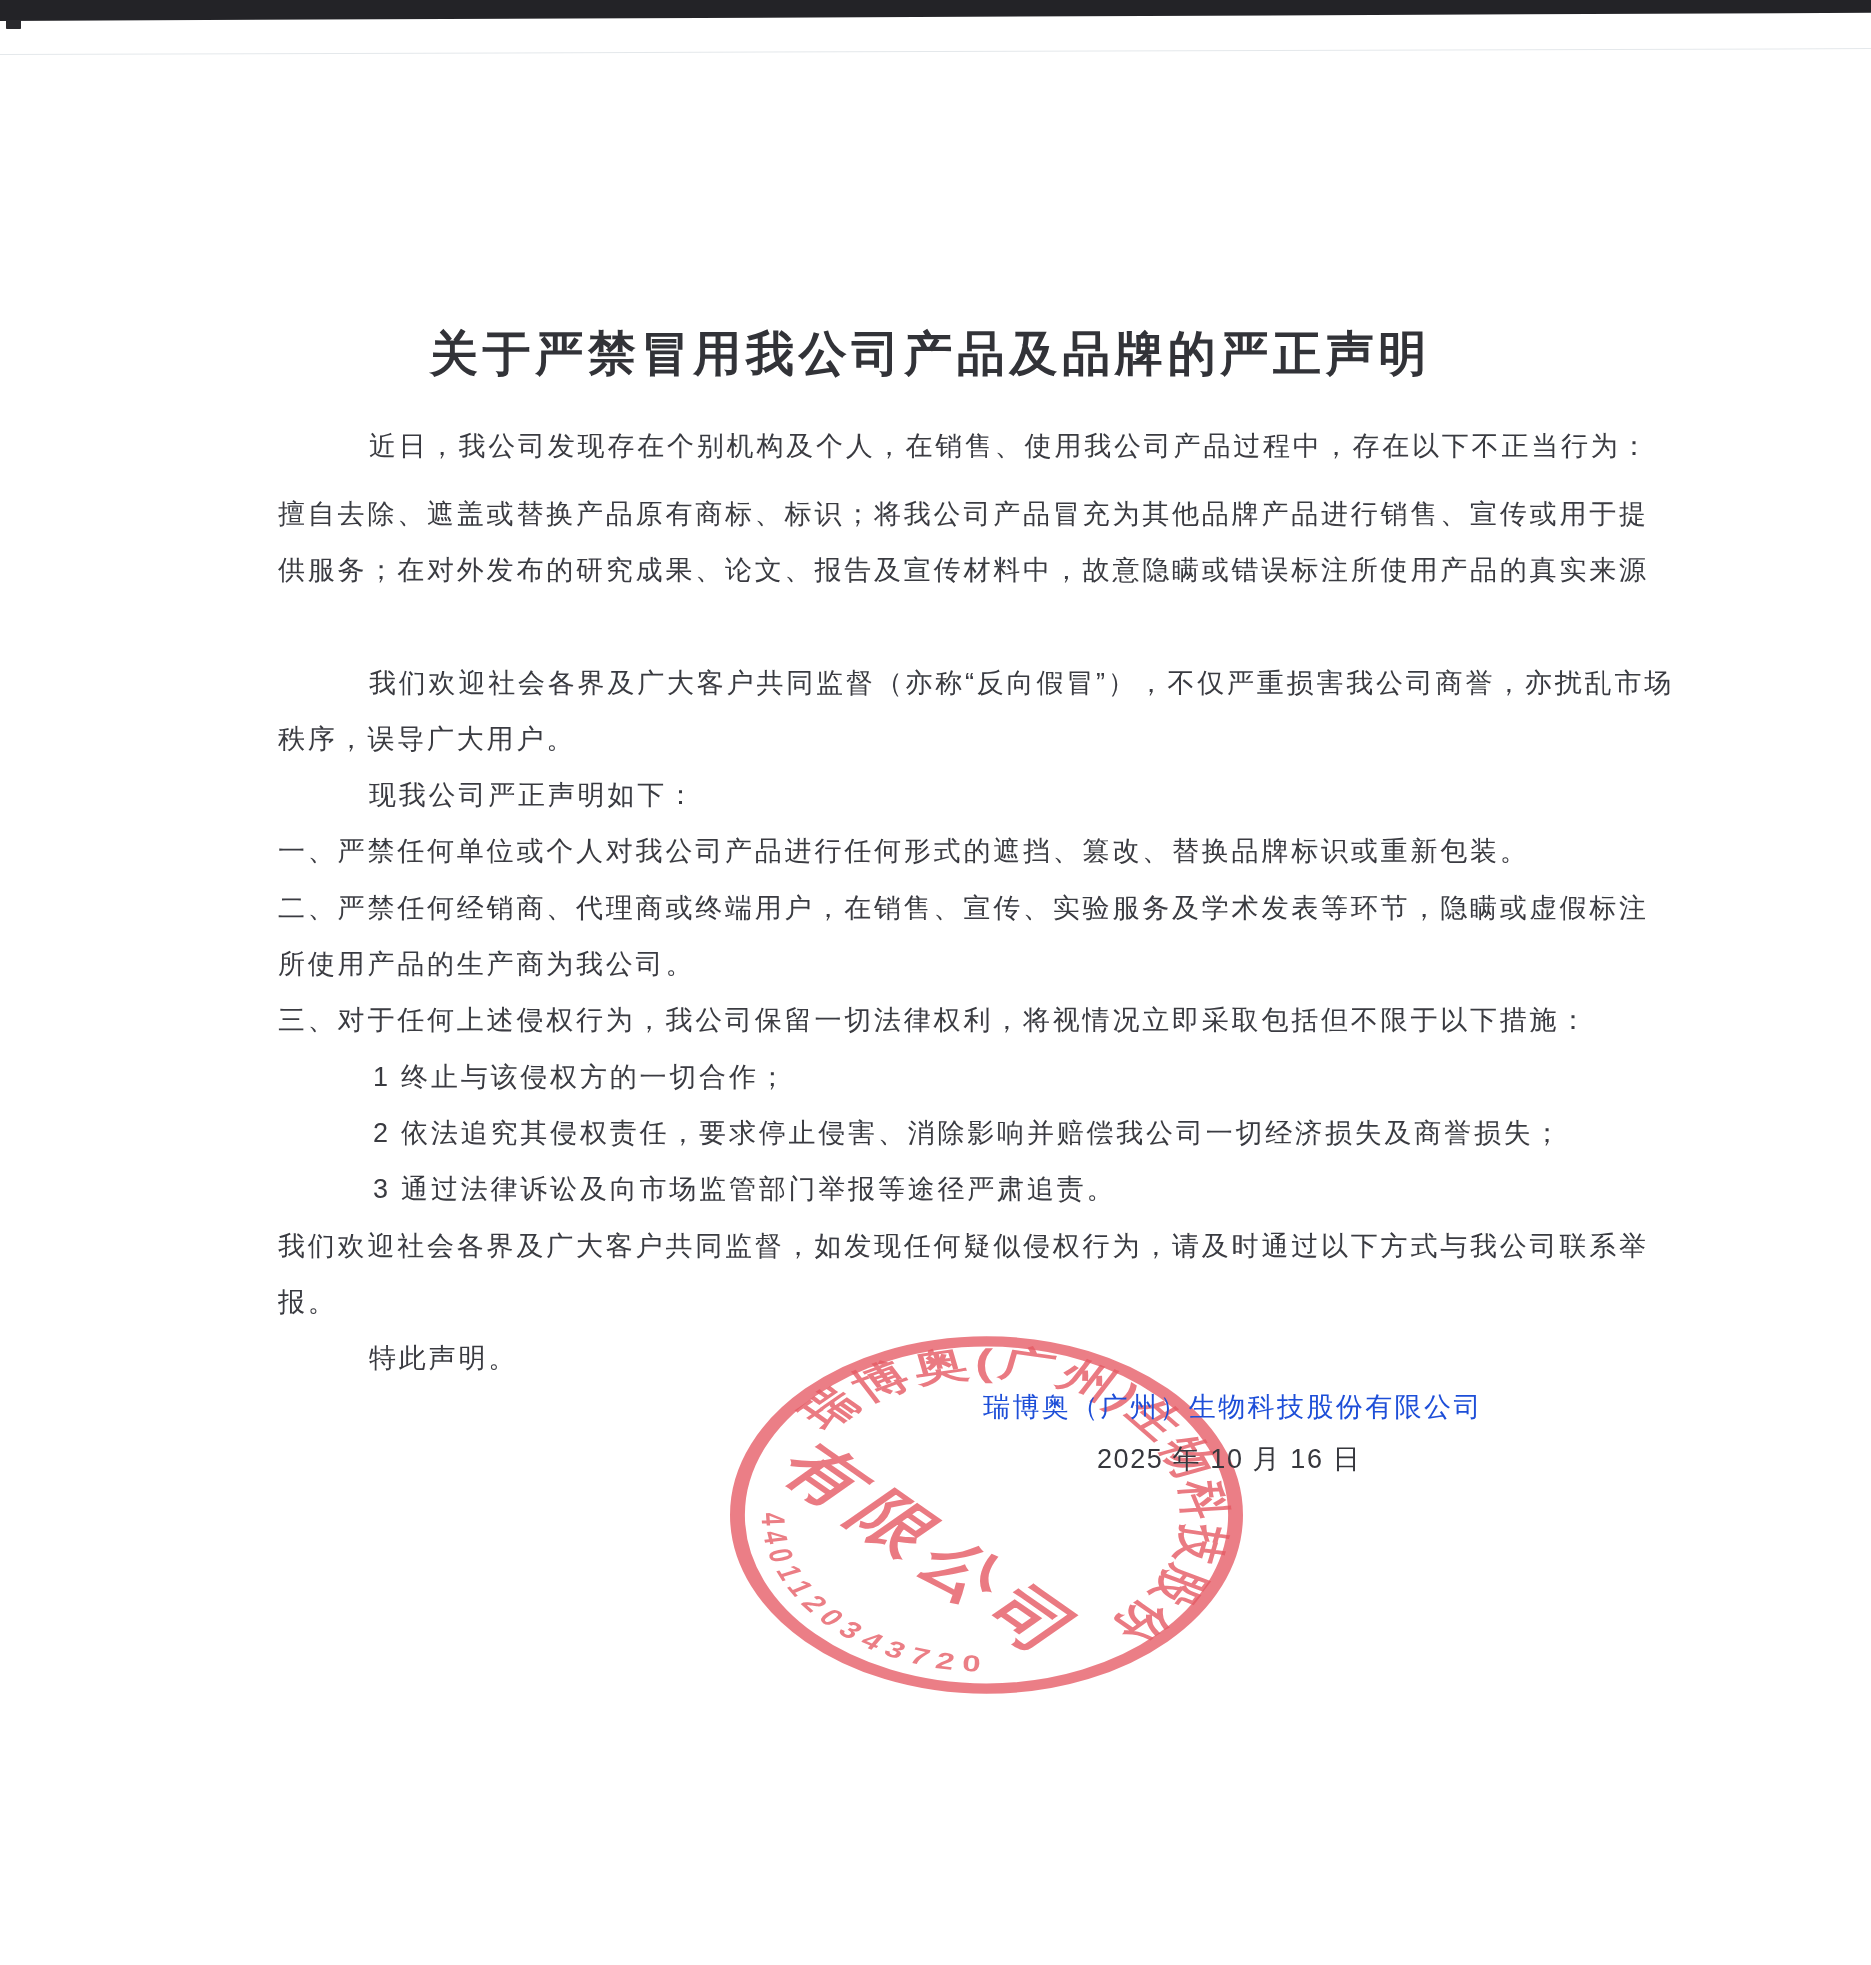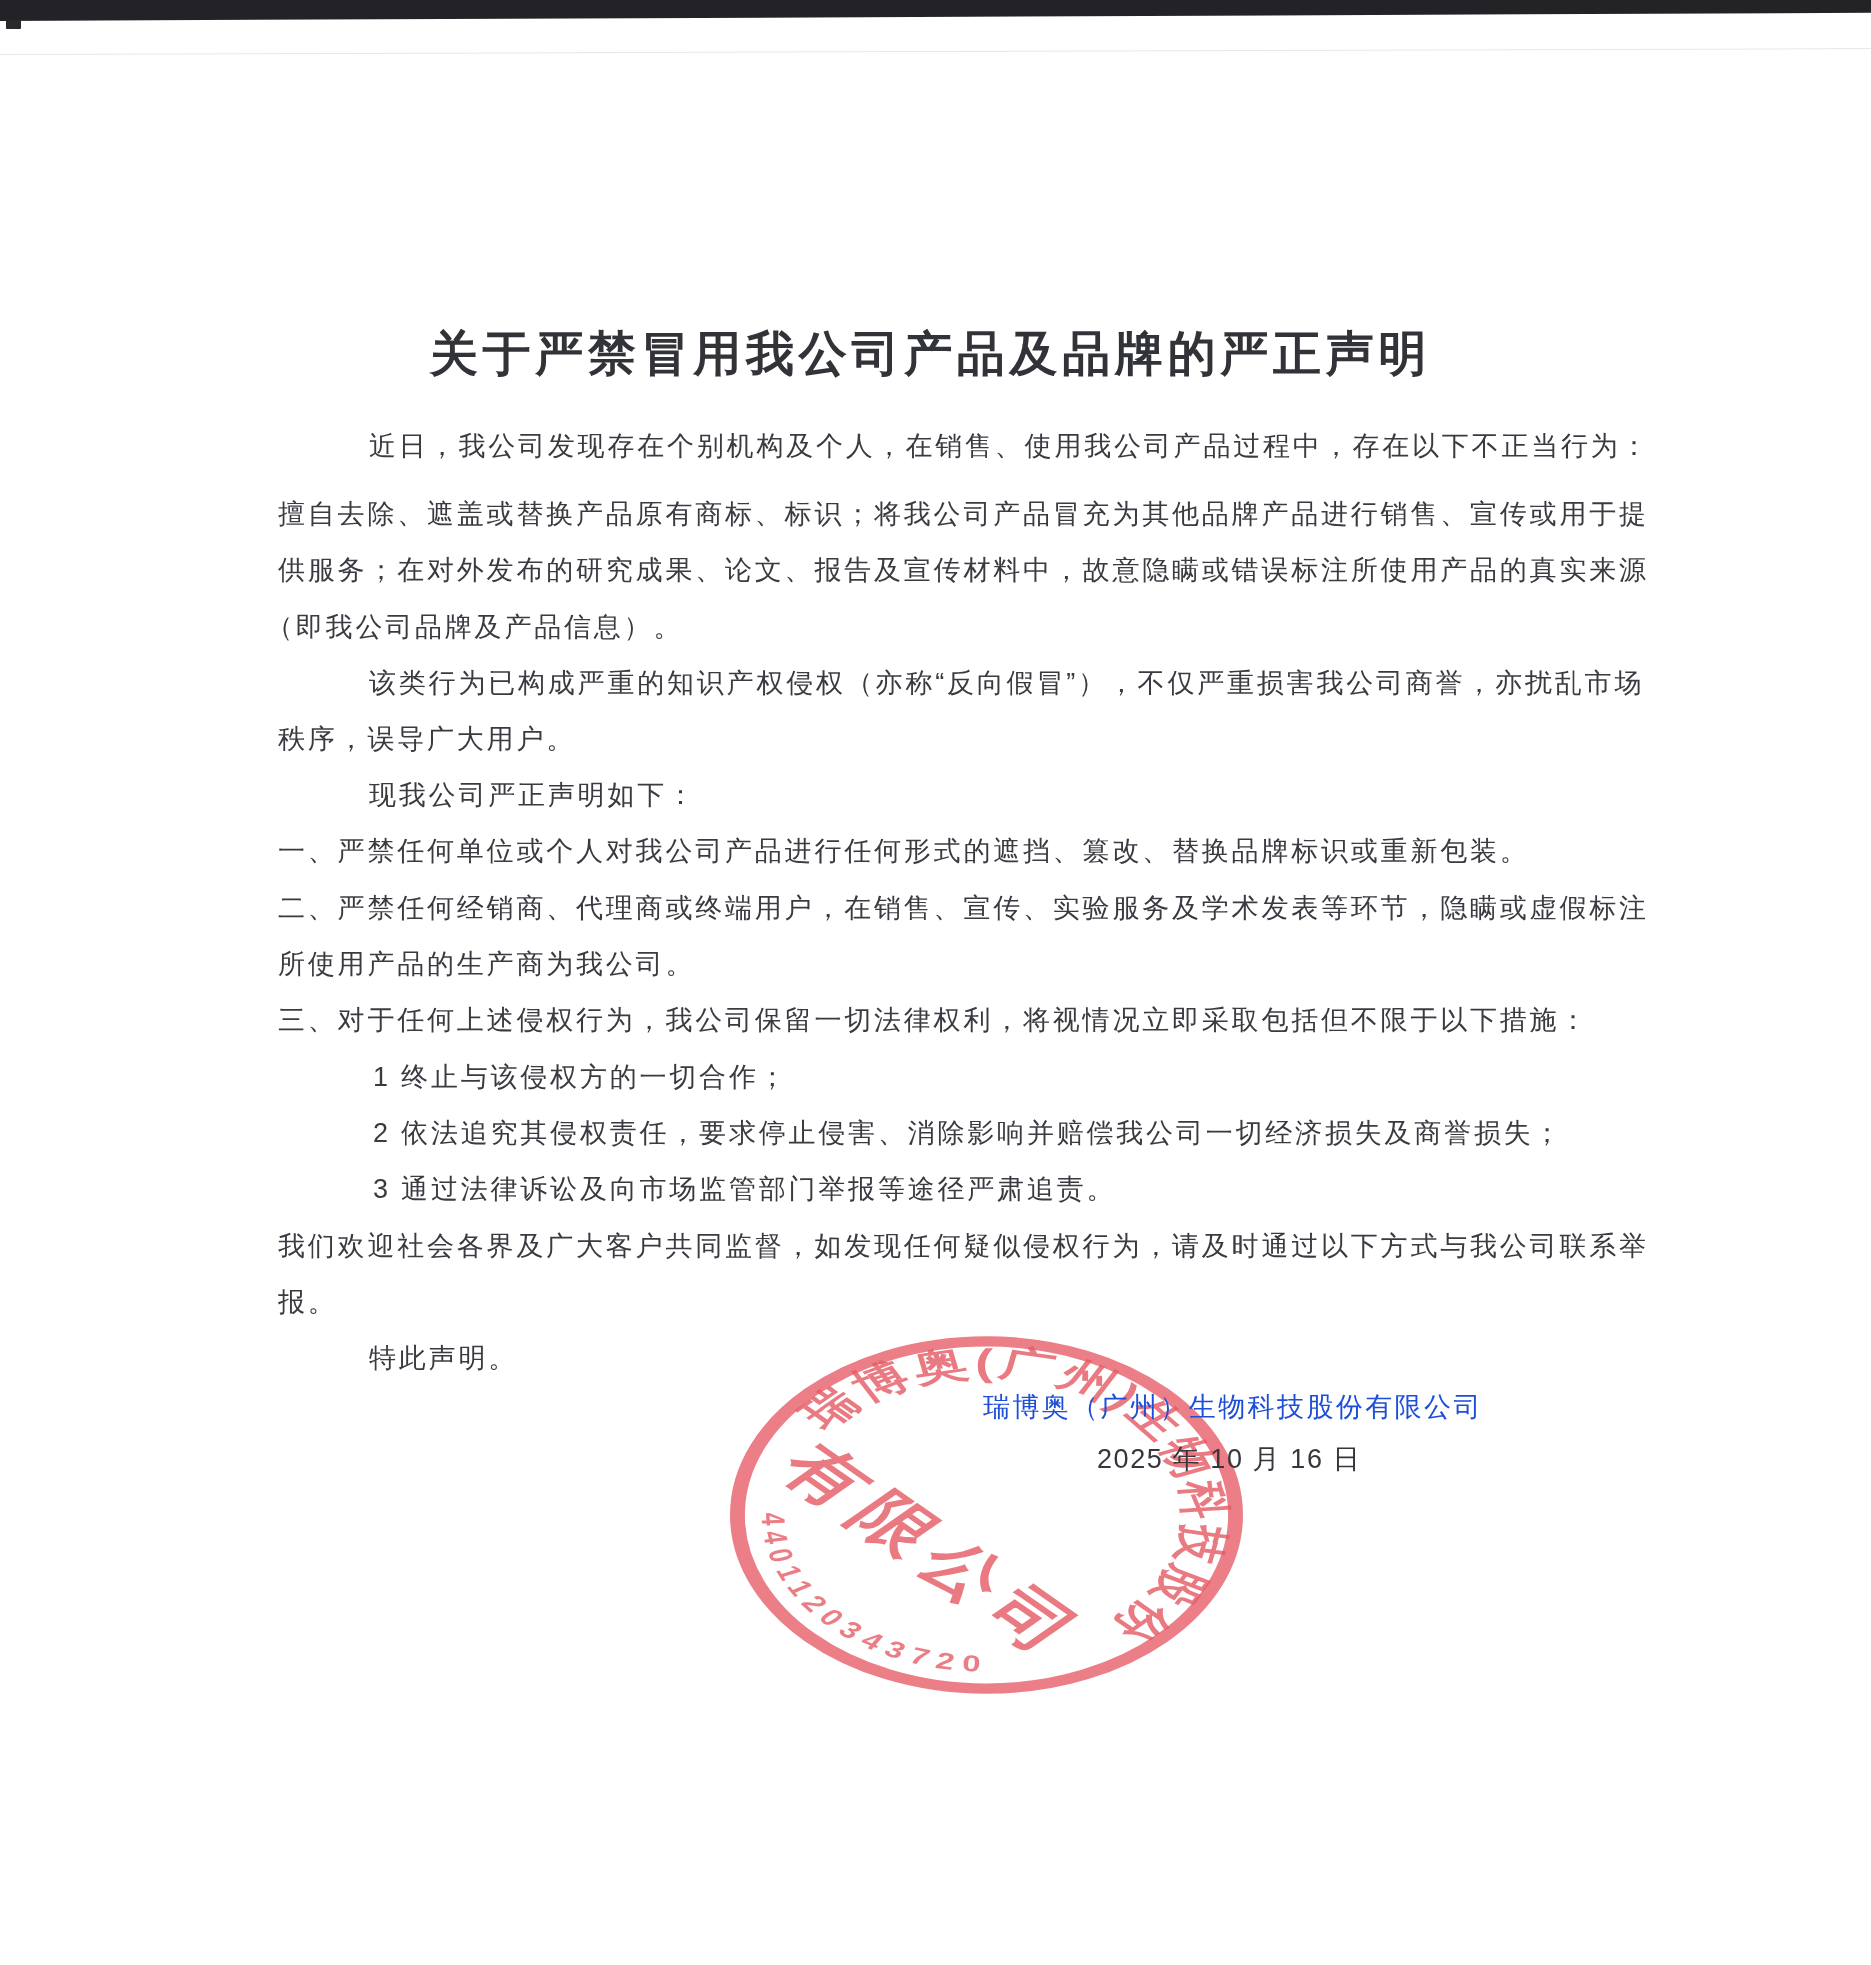--- a/index.html
+++ b/index.html
@@ -131,22 +131,21 @@
   <div class="scan-band"></div>
   <div class="scan-nub"></div>
   <div class="paper-edge"></div>
 
   <h1 class="title">关于严禁冒用我公司产品及品牌的严正声明</h1>
 
   <div class="body-host">
       <div class="bline just" style="left: 369px; top: 418px; width: 1262px;">近日，我公司发现存在个别机构及个人，在销售、使用我公司产品过程中，存在以下不正当行为：</div>
       <div class="bline just" style="left: 278px; top: 542px; width: 1353px;">供服务；在对外发布的研究成果、论文、报告及宣传材料中，故意隐瞒或错误标注所使用产品的真实来源</div>
       <div class="bline just" style="left: 278px; top: 486px; width: 1353px;">擅自去除、遮盖或替换产品原有商标、标识；将我公司产品冒充为其他品牌产品进行销售、宣传或用于提</div>
-      <div class="bline" style="left: 266px; top: 599px;">（即我公司品牌及产品信息）。</div>
-      <div class="bline just" style="left: 369px; top: 655px; width: 1262px;">该类行为已构成严重的知识产权侵权（亦称“反向假冒”），不仅严重损害我公司商誉，亦扰乱市场</div>
+      <div class="bline just" style="left: 369px; top: 655px; width: 1262px;">我们欢迎社会各界及广大客户共同监督（亦称“反向假冒”），不仅严重损害我公司商誉，亦扰乱市场</div>
       <div class="bline" style="left: 278px; top: 711px;">秩序，误导广大用户。</div>
       <div class="bline" style="left: 369px; top: 767px;">现我公司严正声明如下：</div>
       <div class="bline" style="left: 278px; top: 823px;">一、严禁任何单位或个人对我公司产品进行任何形式的遮挡、篡改、替换品牌标识或重新包装。</div>
       <div class="bline just" style="left: 278px; top: 880px; width: 1353px;">二、严禁任何经销商、代理商或终端用户，在销售、宣传、实验服务及学术发表等环节，隐瞒或虚假标注</div>
       <div class="bline" style="left: 278px; top: 936px;">所使用产品的生产商为我公司。</div>
       <div class="bline" style="left: 278px; top: 992px;">三、对于任何上述侵权行为，我公司保留一切法律权利，将视情况立即采取包括但不限于以下措施：</div>
       <div class="bline" style="left: 373px; top: 1049px;">1 终止与该侵权方的一切合作；</div>
       <div class="bline" style="left: 373px; top: 1105px;">2 依法追究其侵权责任，要求停止侵害、消除影响并赔偿我公司一切经济损失及商誉损失；</div>
       <div class="bline" style="left: 373px; top: 1161px;">3  通过法律诉讼及向市场监管部门举报等途径严肃追责。</div>
       <div class="bline just" style="left: 278px; top: 1218px; width: 1353px;">我们欢迎社会各界及广大客户共同监督，如发现任何疑似侵权行为，请及时通过以下方式与我公司联系举</div>

